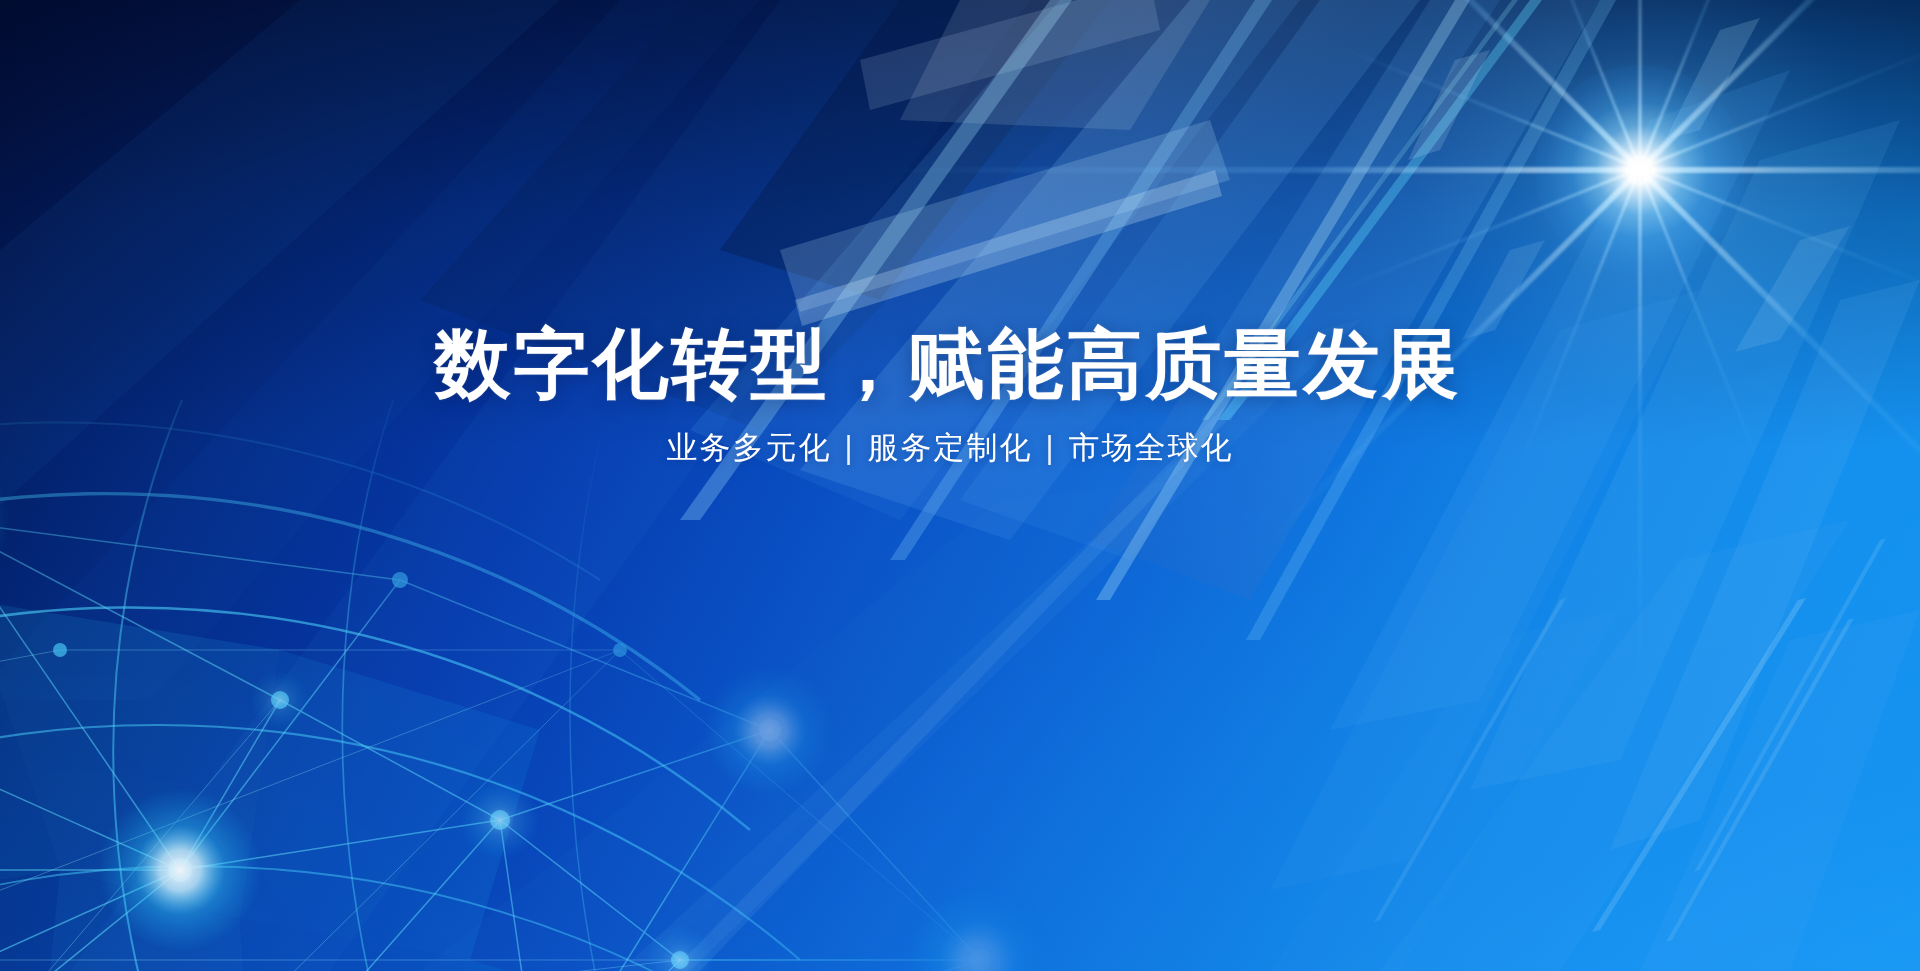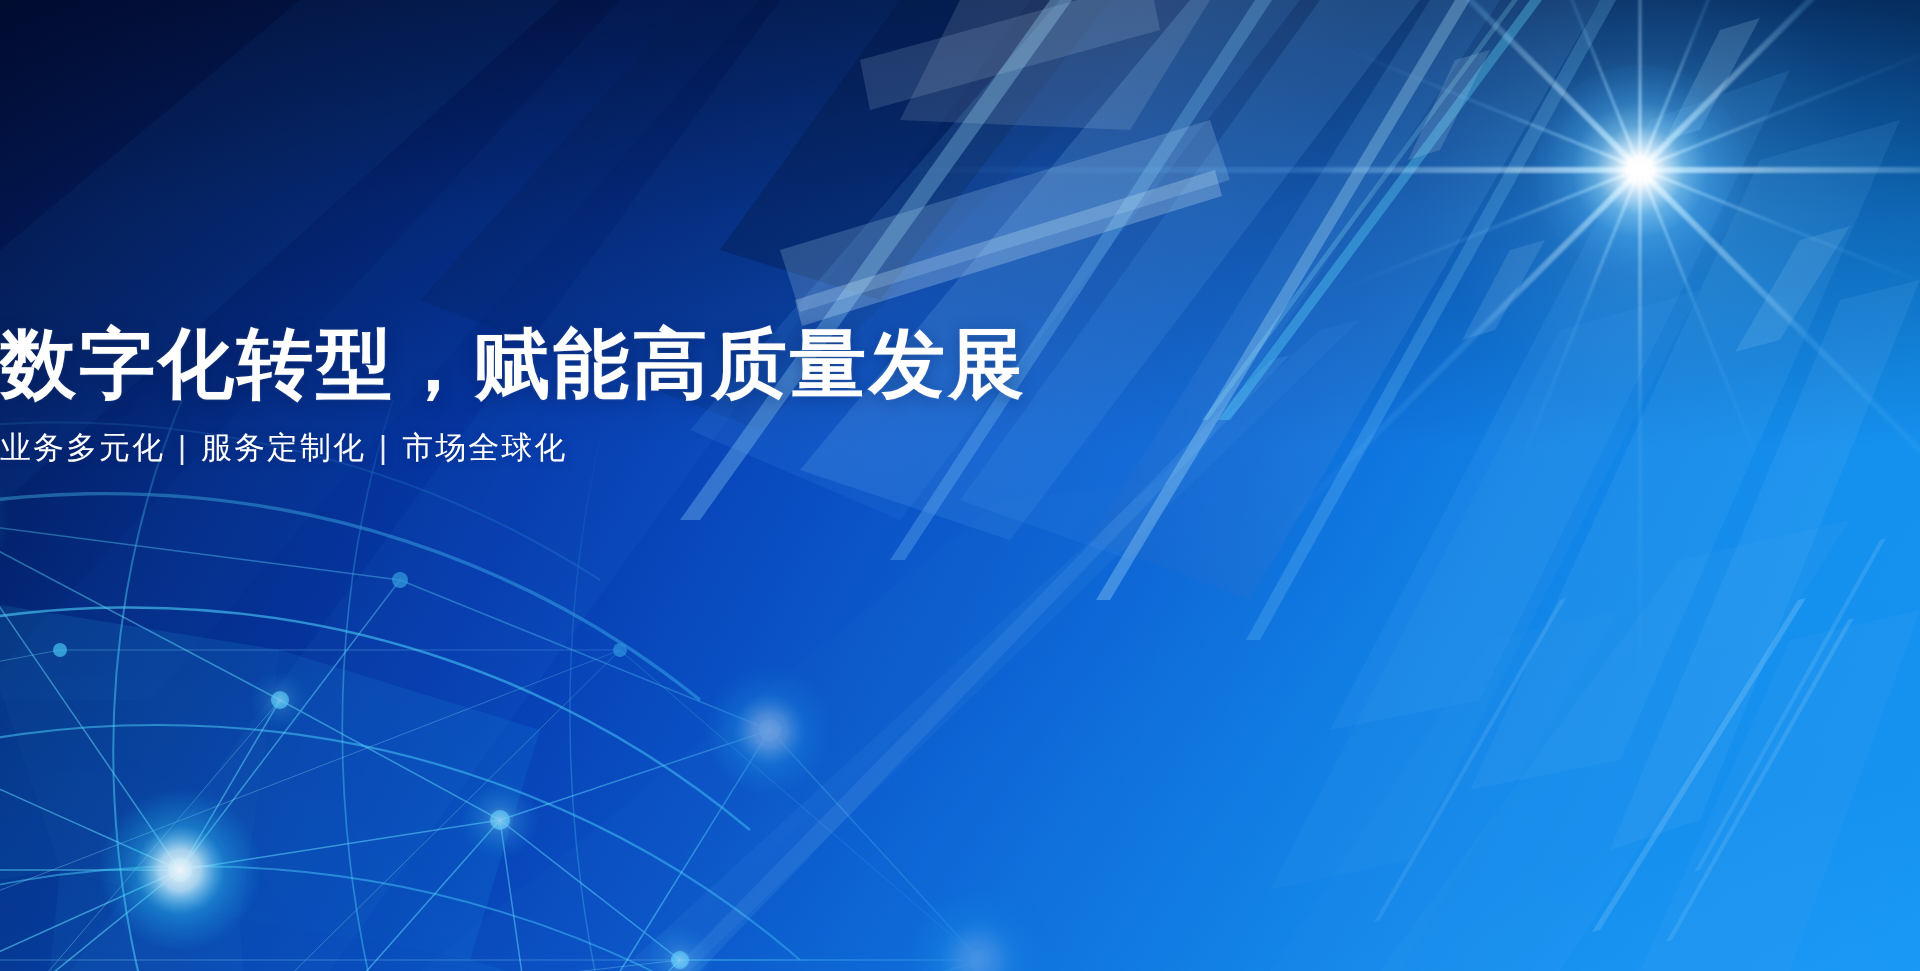--- a/index.html
+++ b/index.html
@@ -95,20 +95,21 @@
     width:1500px; height:980px;
     pointer-events:none;
   }
   .globe svg{width:100%;height:100%;display:block;overflow:visible;}
 
   
   .text-block{
     position:absolute;
     left:0; top:326px;
     width:1920px;
+    text-align:center;
     pointer-events:auto;
   }
   .headline{
     margin:0;
     font-size:76px;
     line-height:1;
     font-weight:700;
     color:#ffffff;
     letter-spacing:3px;
     text-shadow:0 2px 16px rgba(2,24,80,.38), 0 0 2px rgba(255,255,255,.25);

